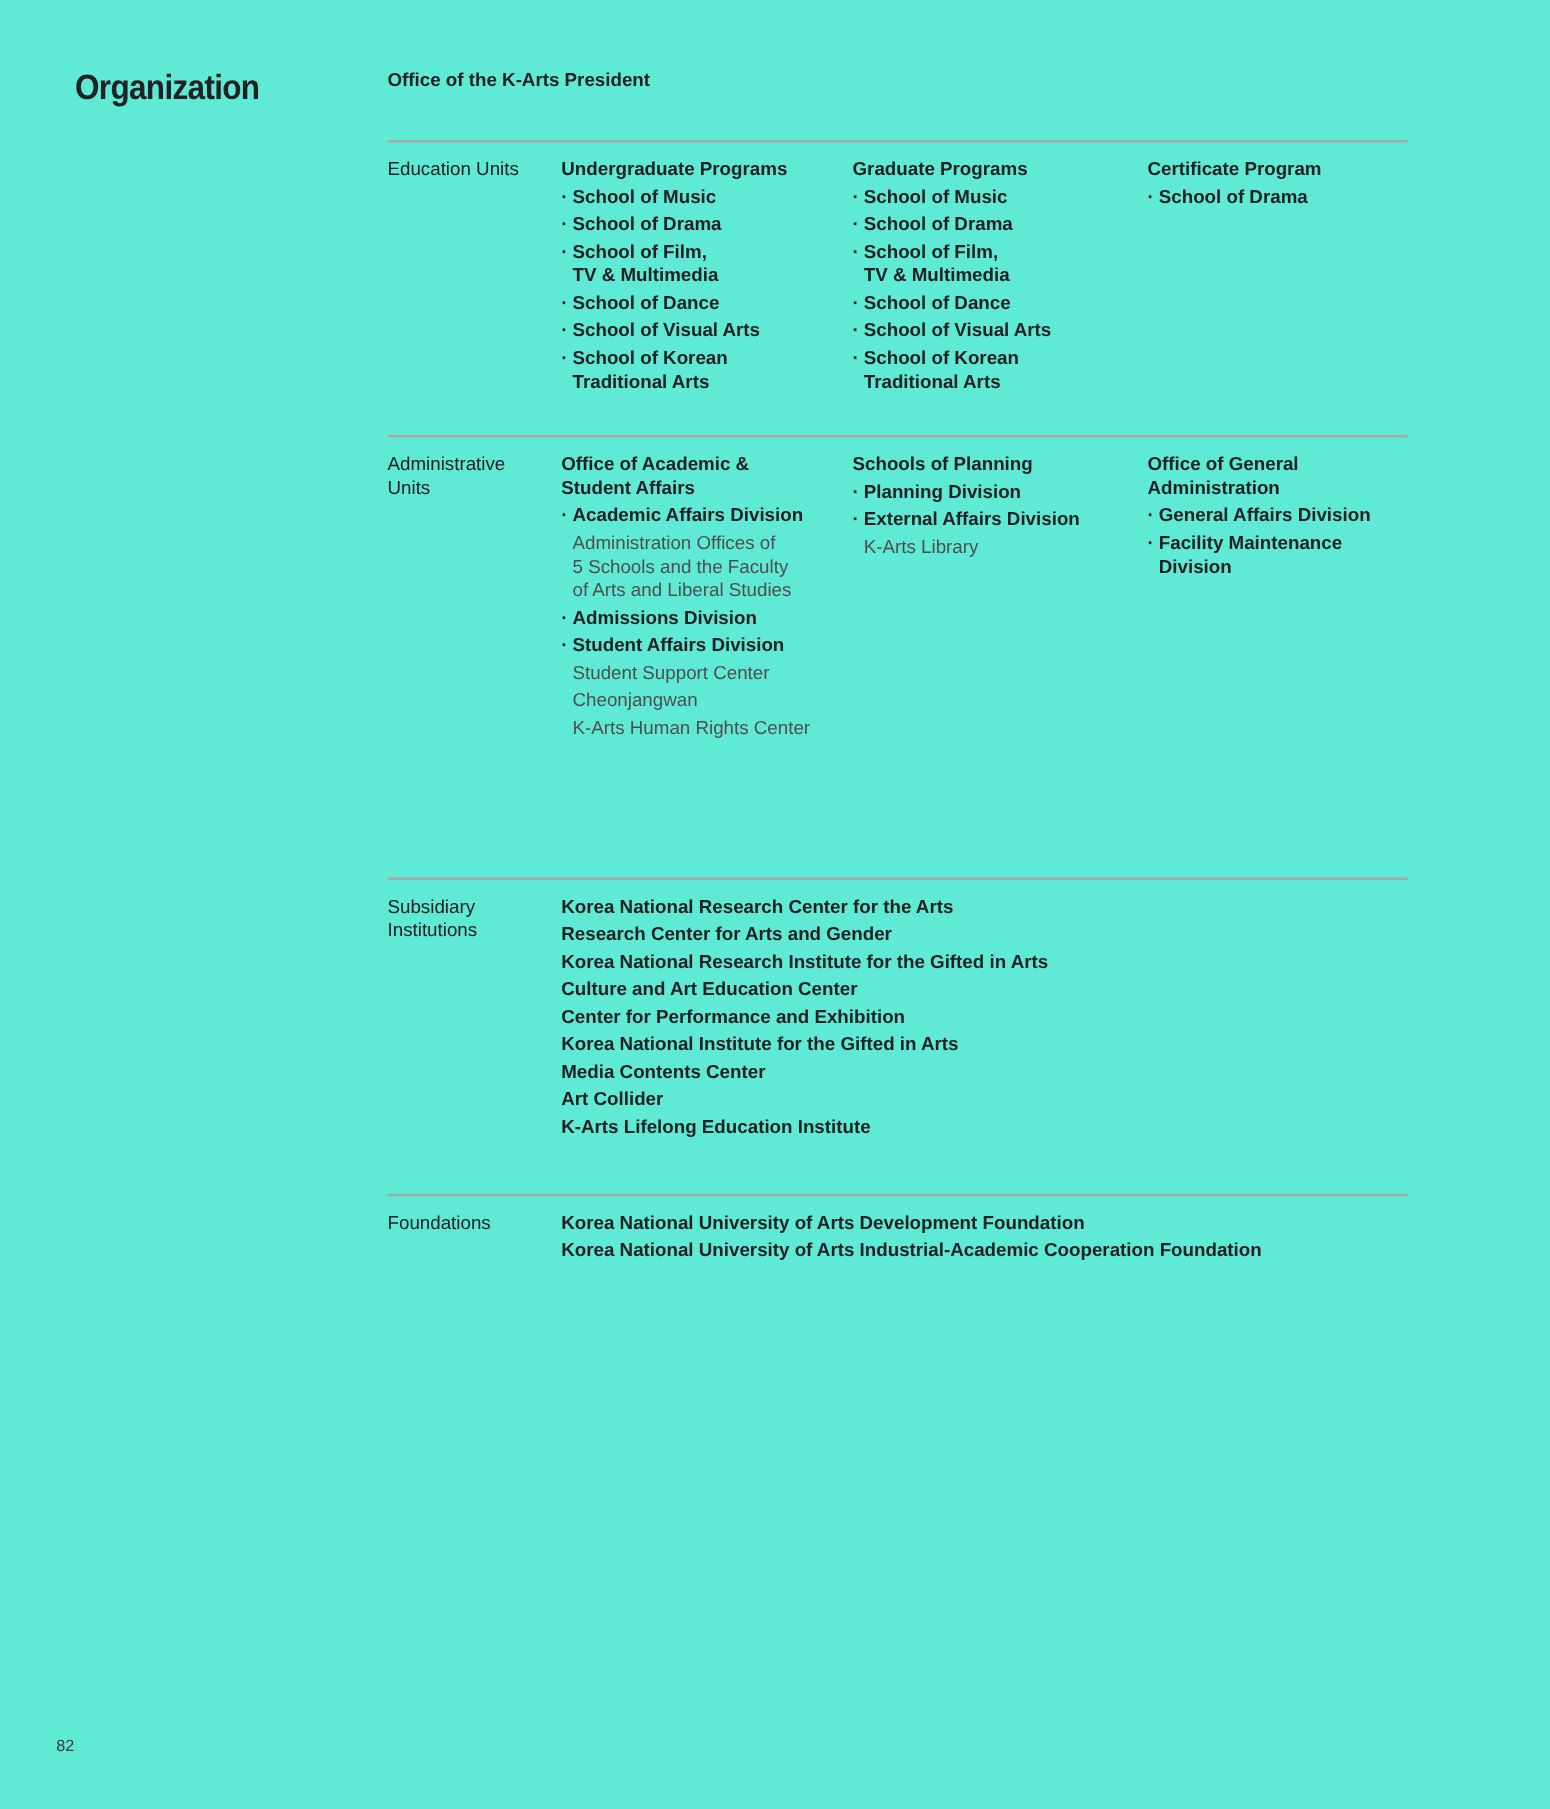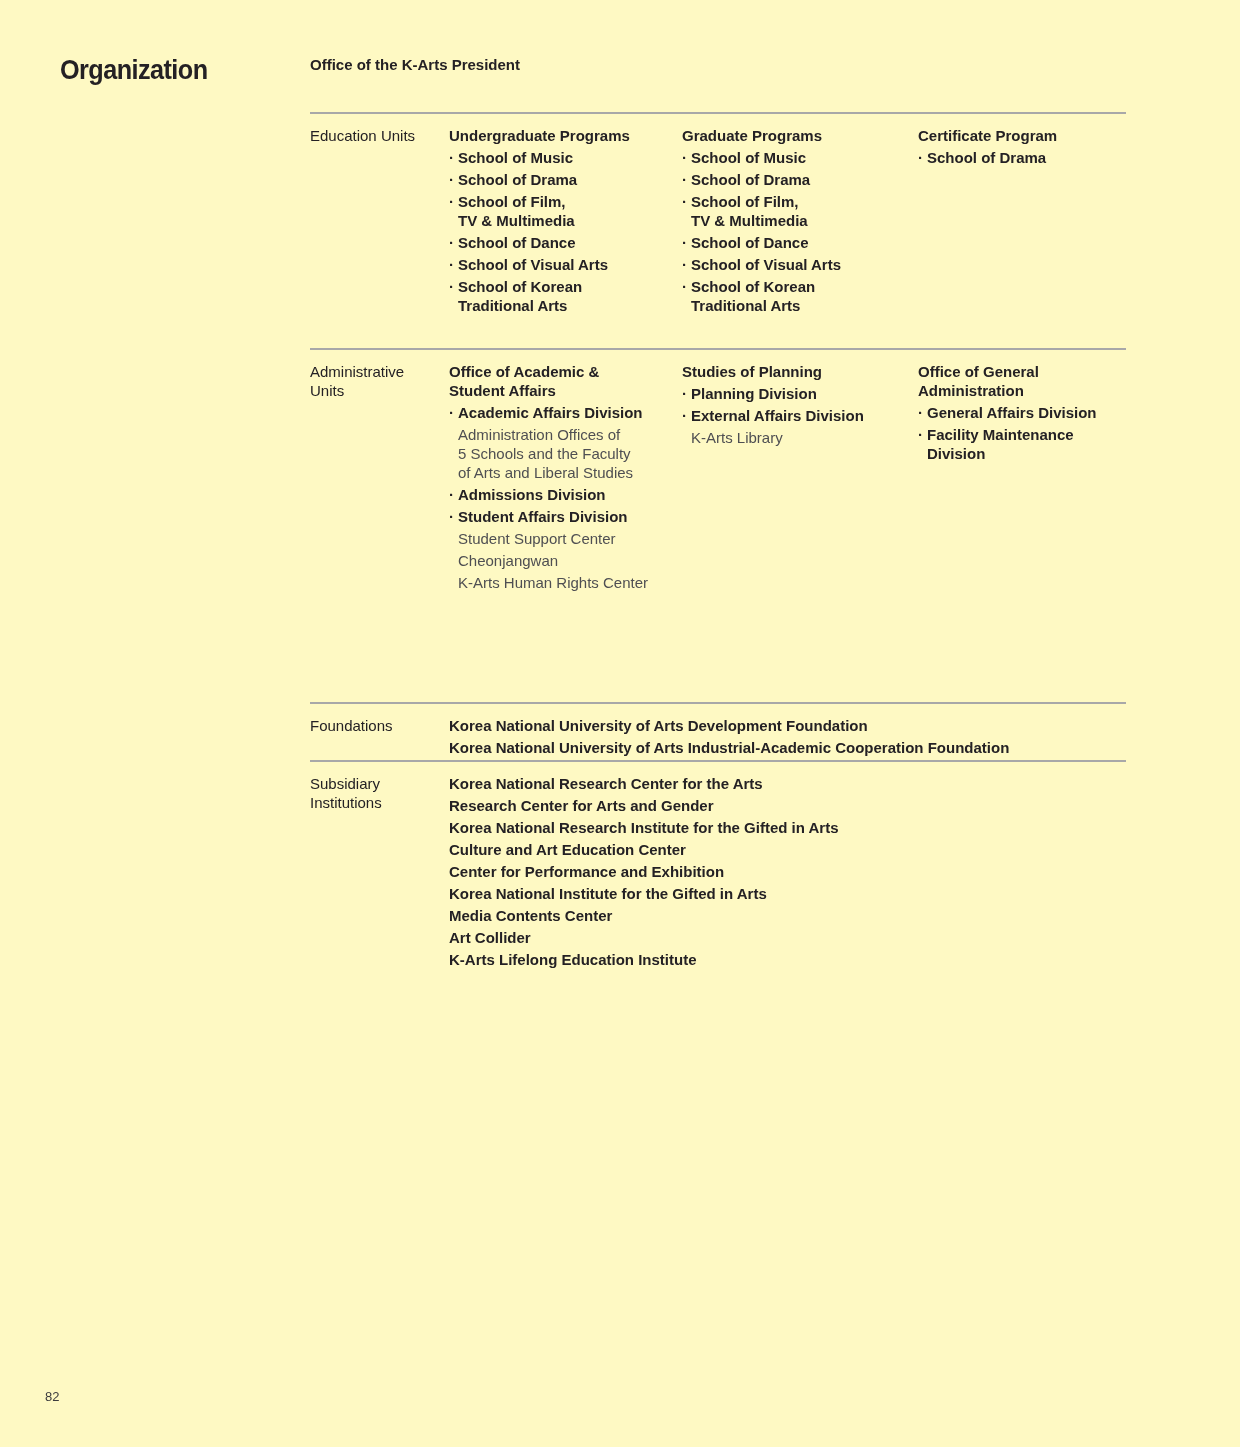--- a/index.html
+++ b/index.html
@@ -1,20 +1,20 @@
 <!DOCTYPE html>
 <html><head>
 <meta charset="utf-8">
 <style>
   html, body { margin: 0; padding: 0; background: #ffffff; }
   .page {
     position: relative;
     width: 1240px;
     height: 1447px;
-    background: #fef9c3;
+    background: #5eead4;
     font-family: "Liberation Sans", "DejaVu Sans", sans-serif;
     color: #242124;
     overflow: hidden;
   }
   .doc-title {
     position: absolute;
     left: 60px;
     top: 55px;
     margin: 0;
     font-size: 28px;
@@ -191,21 +191,21 @@
                 <span class="itext">Student Support Center</span>
               </div>
               <div class="item regular indent">
                 <span class="itext">Cheonjangwan</span>
               </div>
               <div class="item regular indent">
                 <span class="itext">K-Arts Human Rights Center</span>
               </div>
             </div>
             <div class="col col-1">
-              <div class="col-heading">Studies of Planning</div>
+              <div class="col-heading">Schools of Planning</div>
               <div class="item bold">
                 <span class="bullet">·</span>
                 <span class="itext">Planning Division</span>
               </div>
               <div class="item bold">
                 <span class="bullet">·</span>
                 <span class="itext">External Affairs Division</span>
               </div>
               <div class="item regular indent">
                 <span class="itext">K-Arts Library</span>
@@ -219,63 +219,63 @@
                 <span class="itext">General Affairs Division</span>
               </div>
               <div class="item bold">
                 <span class="bullet">·</span>
                 <span class="itext">Facility Maintenance
 Division</span>
               </div>
             </div>
           </div>
         </div>
+        <div class="row row-2">
+          <div class="row-label">Subsidiary Institutions</div>
+          <div class="cols wide">
+            <div class="col col-0">
+              <div class="item bold">
+                <span class="itext">Korea National Research Center for the Arts</span>
+              </div>
+              <div class="item bold">
+                <span class="itext">Research Center for Arts and Gender</span>
+              </div>
+              <div class="item bold">
+                <span class="itext">Korea National Research Institute for the Gifted in Arts</span>
+              </div>
+              <div class="item bold">
+                <span class="itext">Culture and Art Education Center</span>
+              </div>
+              <div class="item bold">
+                <span class="itext">Center for Performance and Exhibition</span>
+              </div>
+              <div class="item bold">
+                <span class="itext">Korea National Institute for the Gifted in Arts</span>
+              </div>
+              <div class="item bold">
+                <span class="itext">Media Contents Center</span>
+              </div>
+              <div class="item bold">
+                <span class="itext">Art Collider</span>
+              </div>
+              <div class="item bold">
+                <span class="itext">K-Arts Lifelong Education Institute</span>
+              </div>
+            </div>
+          </div>
+        </div>
         <div class="row row-3">
           <div class="row-label">Foundations</div>
           <div class="cols wide">
             <div class="col col-0">
               <div class="item bold">
                 <span class="itext">Korea National University of Arts Development Foundation</span>
               </div>
               <div class="item bold">
                 <span class="itext">Korea National University of Arts Industrial-Academic Cooperation Foundation</span>
-              </div>
-            </div>
-          </div>
-        </div>
-        <div class="row row-2">
-          <div class="row-label">Subsidiary Institutions</div>
-          <div class="cols wide">
-            <div class="col col-0">
-              <div class="item bold">
-                <span class="itext">Korea National Research Center for the Arts</span>
-              </div>
-              <div class="item bold">
-                <span class="itext">Research Center for Arts and Gender</span>
-              </div>
-              <div class="item bold">
-                <span class="itext">Korea National Research Institute for the Gifted in Arts</span>
-              </div>
-              <div class="item bold">
-                <span class="itext">Culture and Art Education Center</span>
-              </div>
-              <div class="item bold">
-                <span class="itext">Center for Performance and Exhibition</span>
-              </div>
-              <div class="item bold">
-                <span class="itext">Korea National Institute for the Gifted in Arts</span>
-              </div>
-              <div class="item bold">
-                <span class="itext">Media Contents Center</span>
-              </div>
-              <div class="item bold">
-                <span class="itext">Art Collider</span>
-              </div>
-              <div class="item bold">
-                <span class="itext">K-Arts Lifelong Education Institute</span>
               </div>
             </div>
           </div>
         </div>
       </div>
   </div>
   <div class="page-number">82</div>
 </div>
 
 </body></html>

